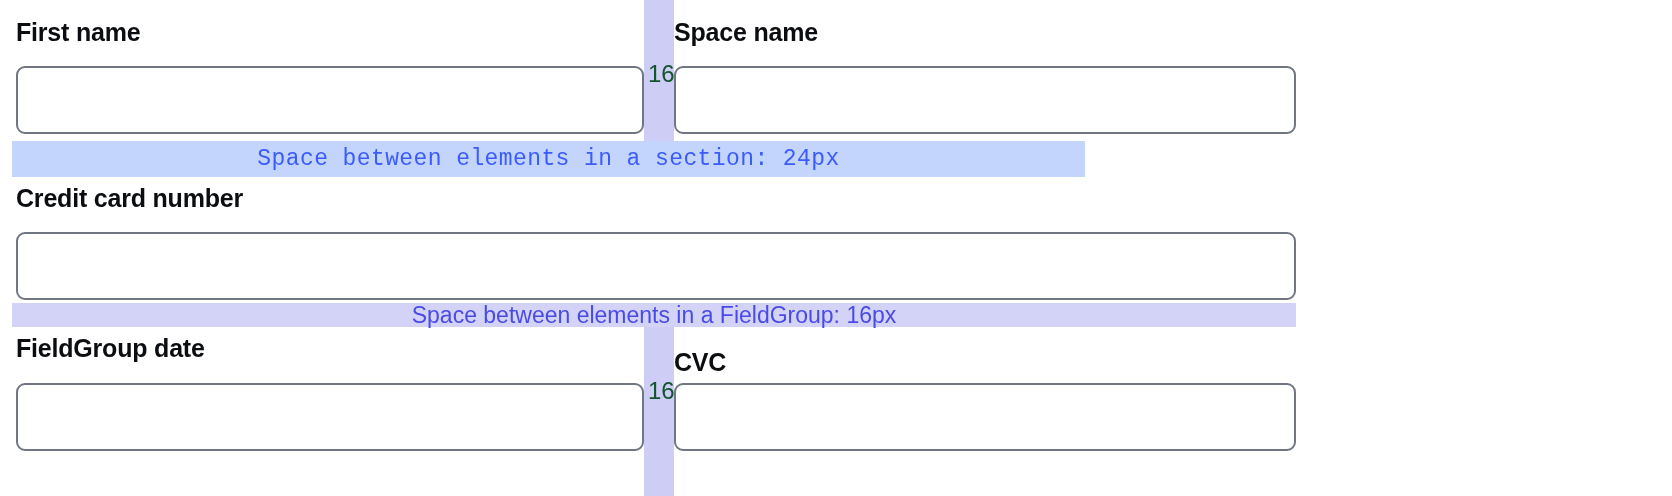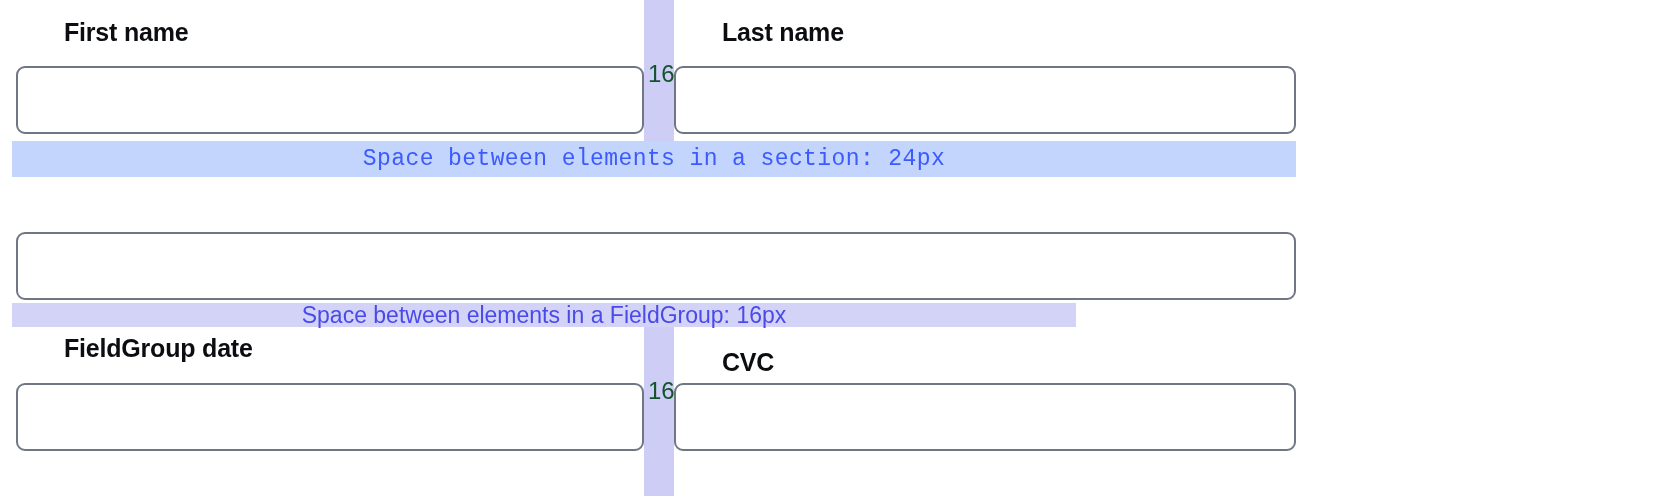--- a/index.html
+++ b/index.html
@@ -24,21 +24,20 @@
 
   
   .field-label {
     font-family: "Liberation Sans", sans-serif;
     font-size: 25px;
     font-weight: bold;
     color: #0b0d10;
     line-height: 1;
     white-space: nowrap;
     letter-spacing: -0.2px;
-    margin-left: 48px;
   }
 
   
   .text-input {
     box-sizing: border-box;
     background: #ffffff;
     border: 2px solid #717684;
     border-radius: 9px;
     outline: none;
     font-family: "Liberation Sans", sans-serif;
@@ -101,31 +100,34 @@
 
   <div class="gap-strip abs" style="left:644px; top:0px; width:30px; height:141px;"></div>
   <div class="gap-label abs" style="left:648px; top:62px;">16</div>
 
   <div class="abs" style="left:16px; top:20px;">
     <div class="field-label">First name</div>
   </div>
   <input class="text-input abs" type="text" style="left: 16px; top: 66px; width: 628px; height: 68px;" placeholder="">
 
   <div class="abs" style="left:674px; top:20px;">
-    <div class="field-label">Last name</div>
+    <div class="field-label">Space name</div>
   </div>
   <input class="text-input abs" type="text" style="left: 674px; top: 66px; width: 622px; height: 68px;" placeholder="">
 
-  <div class="band band-section" style="left:12px; top:141px; width:1284px; height:36px;">
+  <div class="band band-section" style="left:12px; top:141px; width:1073px; height:36px;">
     <span class="band-text">Space between elements in a section: 24px</span>
   </div>
 
+  <div class="abs" style="left:16px; top:186px;">
+    <div class="field-label">Credit card number</div>
+  </div>
   <input class="text-input abs" type="text" style="left: 16px; top: 232px; width: 1280px; height: 68px;" placeholder="">
 
-  <div class="band band-fieldgroup" style="left:12px; top:303px; width:1064px; height:24px;">
+  <div class="band band-fieldgroup" style="left:12px; top:303px; width:1284px; height:24px;">
     <span class="band-text">Space between elements in a FieldGroup: 16px</span>
   </div>
 
   <div class="gap-strip abs" style="left:644px; top:327px; width:30px; height:169px;"></div>
   <div class="gap-label abs" style="left:648px; top:379px;">16</div>
 
   <div class="abs" style="left:16px; top:336px;">
     <div class="field-label">FieldGroup date</div>
   </div>
   <input class="text-input abs" type="text" style="left: 16px; top: 383px; width: 628px; height: 68px;" placeholder="">

